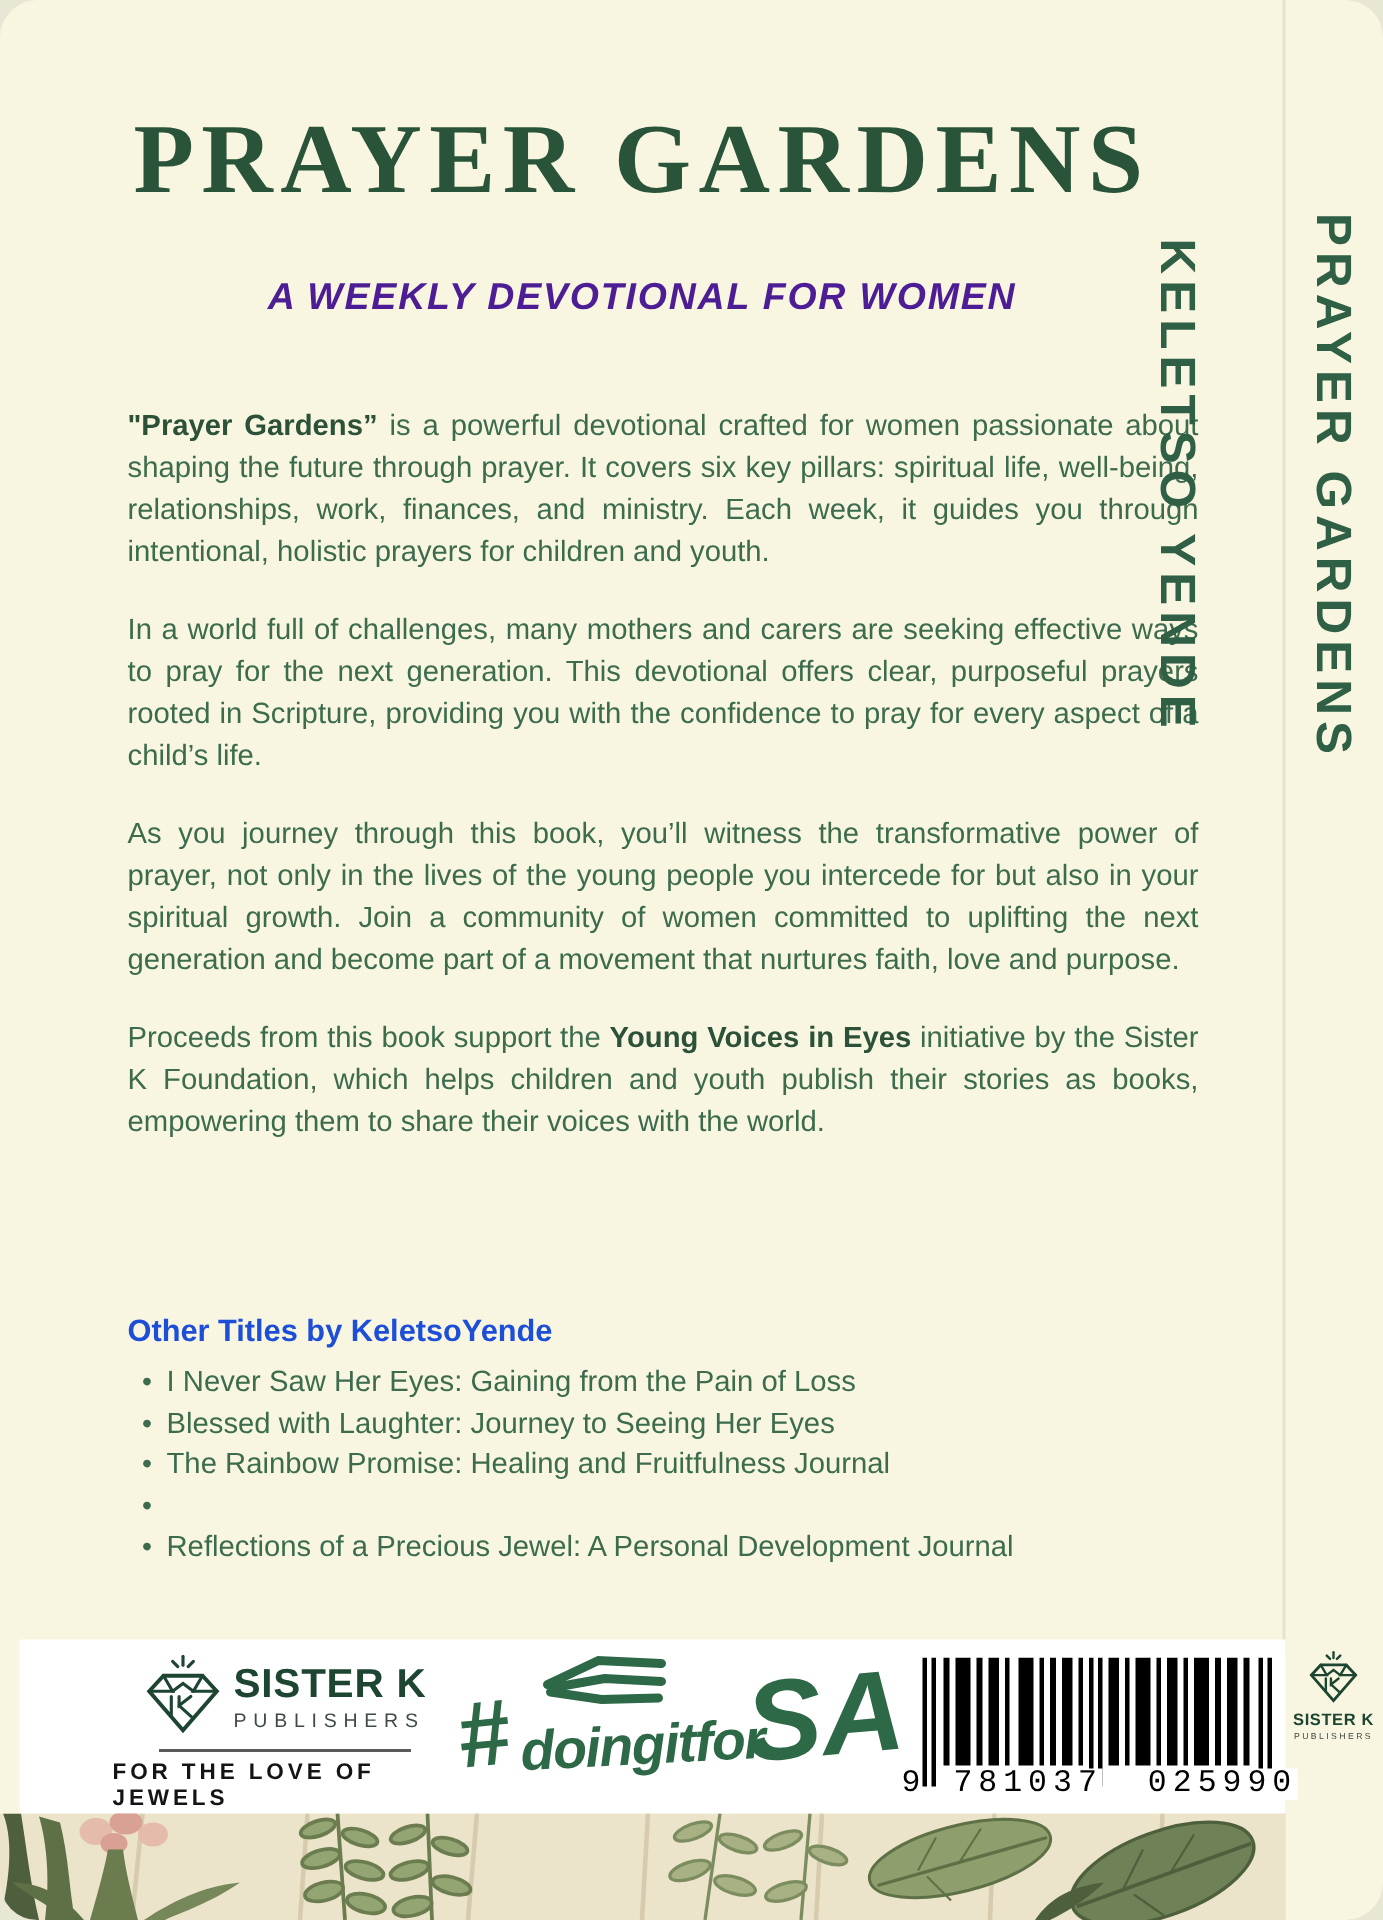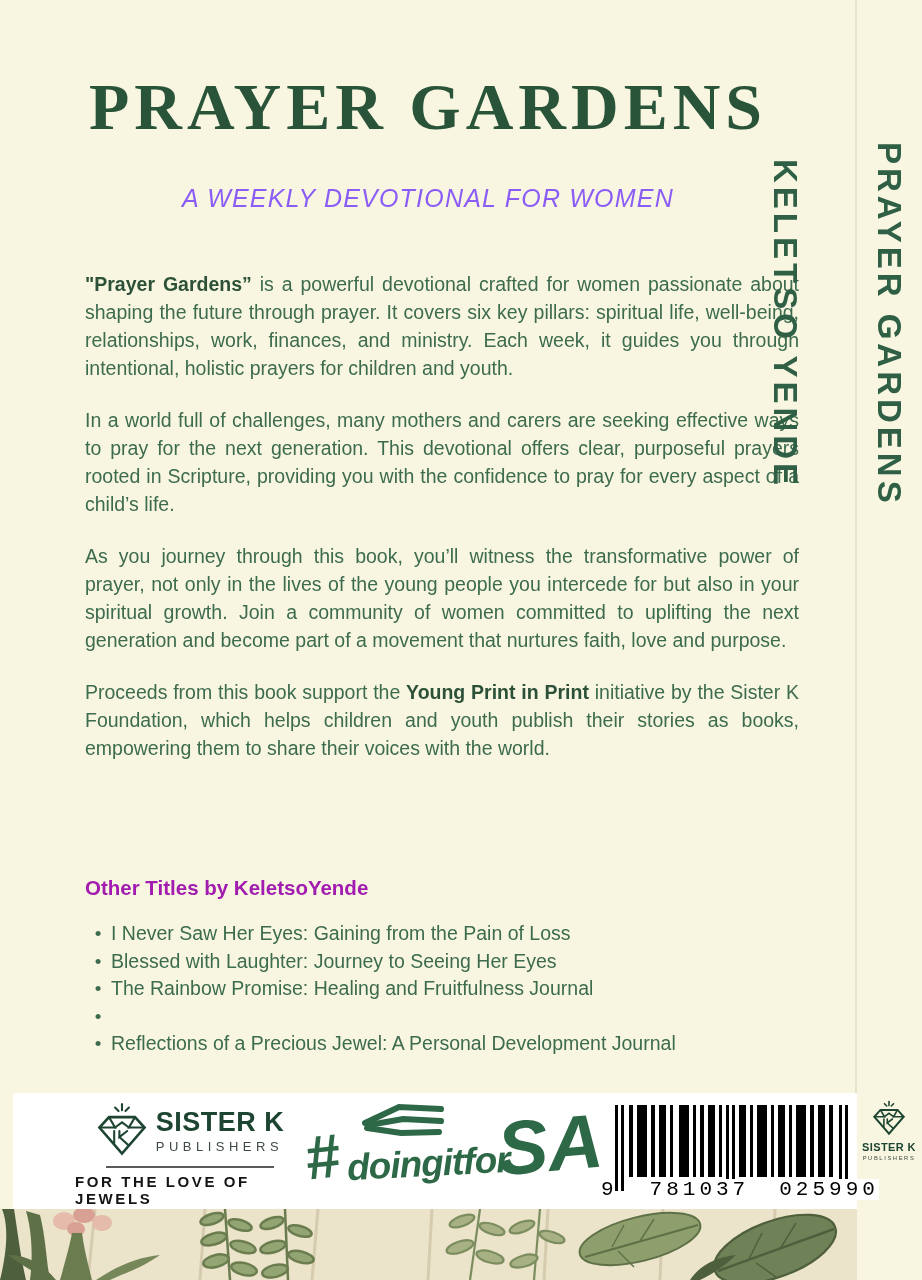--- a/index.html
+++ b/index.html
@@ -1,33 +1,33 @@
 <!DOCTYPE html>
 <html><head>
 <meta charset="utf-8">
 <style>
   html,body{margin:0;padding:0;background:#e8e6d4;}
   .cover{position:relative;width:922px;height:1280px;background:#f8f6e1;overflow:hidden;
-         font-family:"Liberation Sans",sans-serif;}
+         font-family:"Liberation Sans",sans-serif;border-radius:25px;}
   
   .front{position:absolute;left:0;top:0;width:856px;height:1280px;}
   .title{position:absolute;left:0;top:74px;width:100%;text-align:center;
          font-family:"Liberation Serif",serif;font-weight:700;font-size:66px;
          letter-spacing:5px;color:#2a5439;line-height:1;}
   .subtitle{position:absolute;left:0;top:182px;width:100%;text-align:center;
-            font-weight:400;font-style:italic;font-size:25px;letter-spacing:1.2px;
-            color:#8b5cf6;line-height:1.32;}
+            font-weight:700;font-style:italic;font-size:25px;letter-spacing:1.2px;
+            color:#4c1d95;line-height:1.32;}
   
   .blurb{position:absolute;left:85px;top:270px;width:714px;color:#3c6b4e;
          font-size:19.5px;line-height:28px;text-align:justify;}
   .blurb p{margin:0 0 24px 0;}
   .blurb b{color:#2c5138;font-weight:700;}
   
   .other{position:absolute;left:85px;top:876px;width:714px;color:#3c6b4e;font-size:19.5px;}
-  .other h3{margin:0 0 20px 0;font-size:20.5px;color:#a21caf;font-weight:700;}
+  .other h3{margin:0 0 8px 0;font-size:20.5px;color:#1d4ed8;font-weight:700;}
   .other ul{margin:0;padding:0;list-style:none;}
   .other li{display:flex;align-items:baseline;line-height:27.5px;}
   .other .dot{width:26px;text-align:center;flex:0 0 26px;font-size:19px;}
   
   .fold{position:absolute;left:855px;top:0;width:2px;height:1280px;background:rgba(90,90,60,.12);}
   .spine{position:absolute;left:856px;top:0;width:66px;height:1280px;}
   .spine-text{position:absolute;left:0;top:142px;width:66px;display:flex;flex-direction:column;
               align-items:center;gap:38px;writing-mode:vertical-rl;
               font-weight:700;font-size:33px;letter-spacing:4px;color:#2f5f45;line-height:66px;}
   
@@ -46,21 +46,21 @@
             letter-spacing:-1px;transform:rotate(-3deg);}
   .c-big{position:absolute;left:196px;top:8px;font-size:76px;font-weight:900;font-style:italic;
          transform:rotate(-5deg);line-height:1;}
   .c-flag{position:absolute;left:58px;top:2px;}
   
   .barcode{position:absolute;left:588px;top:12px;width:256px;height:92px;background:#fff;}
   .bc-digits{position:absolute;left:0;top:74px;width:256px;display:flex;
              font-family:"Liberation Mono",monospace;font-size:21px;color:#000;background:transparent;}
   .bc-digits span{background:#fff;line-height:1;}
   .bc-d0{margin-left:0;}
-  .bc-d1{margin-left:36px;letter-spacing:4px;}
+  .bc-d1{margin-left:22px;letter-spacing:4px;}
   .bc-d2{margin-left:30px;letter-spacing:4px;}
   
   .spine-logo{position:absolute;left:856px;top:1100px;width:66px;display:flex;flex-direction:column;align-items:center;}
   .sl-name{font-weight:800;font-size:11px;color:#1d4531;letter-spacing:.4px;margin-top:3px;}
   .sl-sub{font-weight:500;font-size:5.8px;color:#3f4a45;letter-spacing:1.6px;margin-top:2px;}
   
   .strip{position:absolute;left:0;top:1209px;width:857px;height:71px;}
 </style>
 </head>
 <body>
@@ -72,21 +72,21 @@
     <div class="title">PRAYER GARDENS</div>
 
     <div class="subtitle">
       <div>A WEEKLY DEVOTIONAL FOR WOMEN</div>
     </div>
 
     <div class="blurb">
       <p><b>"Prayer Gardens”</b><span> is a powerful devotional crafted for women passionate about shaping the future through prayer. It covers six key pillars: spiritual life, well-being, relationships, work, finances, and ministry. Each week, it guides you through intentional, holistic prayers for children and youth.</span></p>
       <p>In a world full of challenges, many mothers and carers are seeking effective ways to pray for the next generation. This devotional offers clear, purposeful prayers rooted in Scripture, providing you with the confidence to pray for every aspect of a child’s life.</p>
       <p>As you journey through this book, you’ll witness the transformative power of prayer, not only in the lives of the young people you intercede for but also in your spiritual growth. Join a community of women committed to uplifting the next generation and become part of a movement that nurtures faith, love and purpose.</p>
-      <p><span>Proceeds from this book support the </span><b>Young Print in Print</b><span> initiative by the Sister K Foundation, which helps children and youth publish their stories as books, empowering them to share their voices with the world.</span></p>
+      <p><span>Proceeds from this book support the </span><b>Young Voices in Eyes</b><span> initiative by the Sister K Foundation, which helps children and youth publish their stories as books, empowering them to share their voices with the world.</span></p>
     </div>
 
     <div class="other">
       <h3>Other Titles by KeletsoYende</h3>
       <ul>
         <li>
             <span class="dot">•</span>
             <span>I Never Saw Her Eyes: Gaining from the Pain of Loss</span>
           </li>
         <li>

